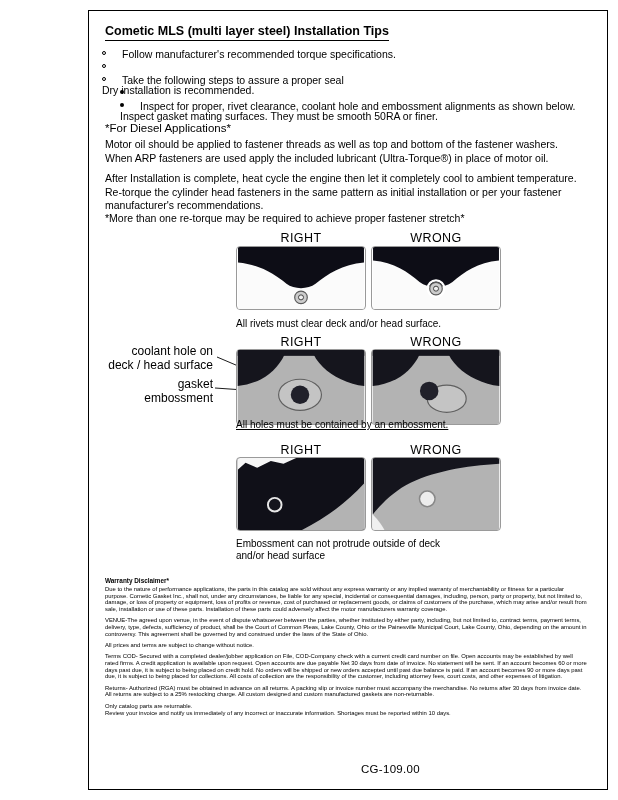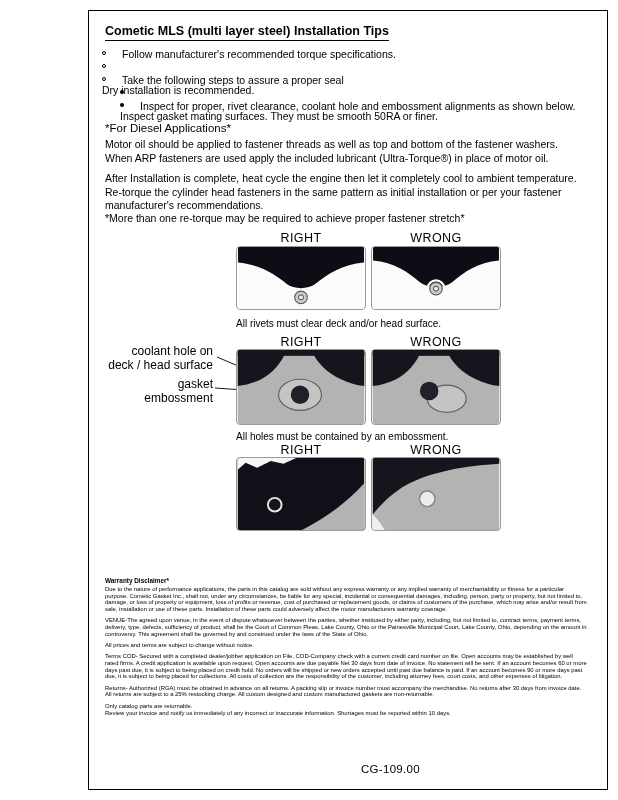--- a/index.html
+++ b/index.html
@@ -108,41 +108,45 @@
   <div class="abs panel" style="left:282px; top:338px; height:76px;">
     <svg viewBox="0 0 130 76" width="128" height="74">
       <rect width="130" height="76" fill="#b3b3b3"></rect>
       <rect width="130" height="6" fill="#15151d"></rect>
       <path d="M0,0 H50 C46,12 36,24 24,30 C16,34 8,36 0,37 Z" fill="#15151d"></path>
       <path d="M130,0 H76 C80,12 92,24 106,30 C114,34 122,36 130,37 Z" fill="#15151d"></path>
       <ellipse cx="76" cy="50" rx="20" ry="14" fill="#c4c4c4" stroke="#606060" stroke-width="1.2"></ellipse>
       <circle cx="58" cy="42" r="9.5" fill="#20202a"></circle>
     </svg>
   </div>
-  <div class="abs caption" style="left:147px; top:420px; width:280px;">All holes must be contained by an embossment.</div>
+  <div class="abs caption" style="left:147px; top:408px; width:280px;text-decoration:underline;">All holes must be contained by an embossment.</div>
 
   <div class="abs dg-header" style="left:147px; top:432px;">RIGHT</div>
   <div class="abs dg-header" style="left:282px; top:432px;">WRONG</div>
 
   <div class="abs panel" style="left:147px; top:446px; height:74px;">
     <svg viewBox="0 0 130 74" width="128" height="72">
       <rect width="130" height="74" fill="#101018"></rect>
       <path d="M0,0 H60 L47,6 L34,3 L20,10 L8,5 L0,12 Z" fill="#f6f6f6"></path>
       <path d="M130,26 V74 H66 C90,62 112,46 130,26 Z" fill="#b3b3b3"></path>
       <circle cx="38" cy="48" r="7" fill="#15151d" stroke="#e6e6e6" stroke-width="2"></circle>
     </svg>
   </div>
   <div class="abs panel" style="left:282px; top:446px; height:74px;">
     <svg viewBox="0 0 130 74" width="128" height="72">
       <rect width="130" height="74" fill="#b3b3b3"></rect>
       <path d="M0,0 H130 V6 C96,8 60,14 34,28 C20,36 8,48 0,58 Z" fill="#15151d"></path>
       <circle cx="56" cy="42" r="8" fill="#ececec" stroke="#888888" stroke-width="1.5"></circle>
       <path d="M0,58 C6,64 10,70 12,74 H0 Z" fill="#f0f0f0"></path>
     </svg>
   </div>
+  <div class="abs caption" style="left:147px; top:527px; width:290px;">
+    <div>Embossment can not protrude outside of deck</div>
+    <div>and/or head surface</div>
+  </div>
 
   <div class="abs warranty" style="left:16px; top:566px;">
     <div class="warranty-heading">Warranty Disclaimer*</div>
     <p>Due to the nature of performance applications, the parts in this catalog are sold without any express warranty or any implied warranty of merchantability or fitness for a particular purpose.  Cometic Gasket Inc., shall not, under any circumstances, be liable for any special, incidental or consequential damages, including, person, party or property, but not limited to, damage, or loss of property or equipment, loss of profits or revenue, cost of purchased or replacement goods, or claims of customers of the purchase, which may arise and/or result from sale, installation or use of these parts.  Installation of these parts could adversely affect the motor manufacturers warranty coverage.</p>
     <p>VENUE-The agreed upon venue, in the event of dispute whatsoever between the parties, whether instituted by either party, including, but not limited to, contract terms, payment terms, delivery, type, defects, sufficiency of product, shall be the Court of Common Pleas, Lake County, Ohio or the Painesville Municipal Court, Lake County, Ohio, depending on the amount in controversy. This agreement shall be governed by and construed under the laws of the State of Ohio.</p>
     <p>All prices and terms are subject to change without notice.</p>
     <p>Terms COD- Secured with a completed dealer/jobber application on File, COD-Company check with a current credit card number on file.  Open accounts may be established by well rated firms.  A credit application is available upon request.  Open accounts are due payable Net 30 days from date of invoice.  No statement will be sent.  If an account becomes 60 or more days past due, it is subject to being placed on credit hold.  No orders will be shipped or new orders accepted until past due balance is paid.  If an account becomes 90 or more days past due, it is subject to being placed for collections.  All costs of collection are the responsibility of the customer, including attorney fees, court costs, and other expenses of litigation.</p>
     <p>Returns- Authorized (RGA) must be obtained in advance on all returns.  A packing slip or invoice number must accompany the merchandise.  No returns after 30 days from invoice date.  All returns are subject to a 25% restocking charge.  All custom designed and custom manufactured gaskets are non-returnable.</p>
     <p style="margin-bottom:0.5px;">Only catalog parts are returnable.</p>
     <p>Review your invoice and notify us immediately of any incorrect or inaccurate information. Shortages must be reported within 10 days.</p>

